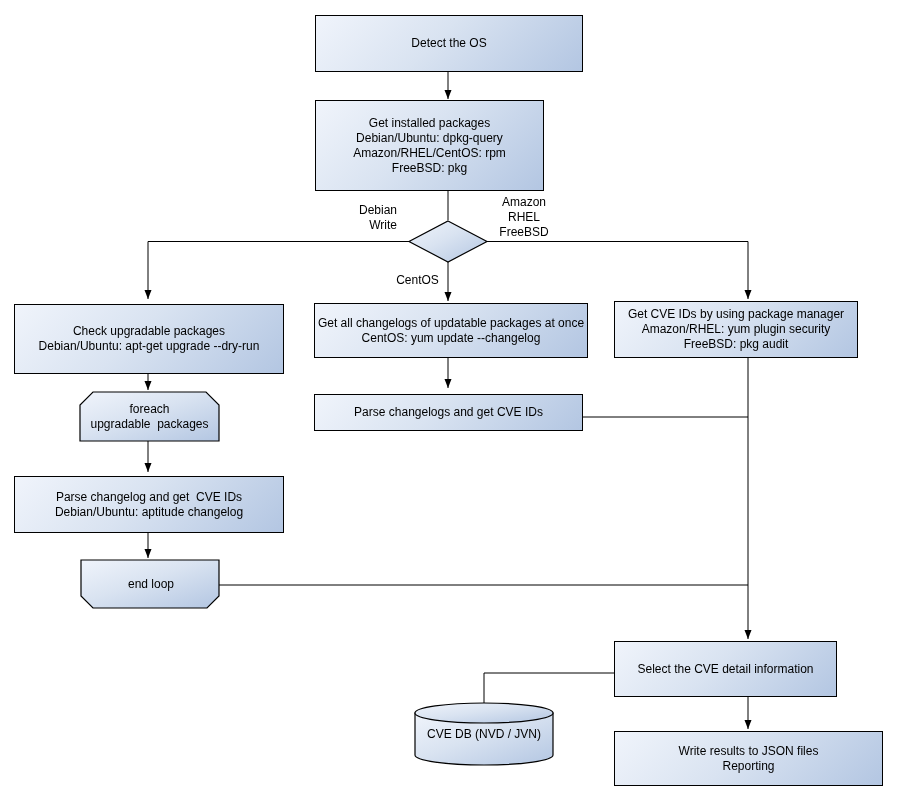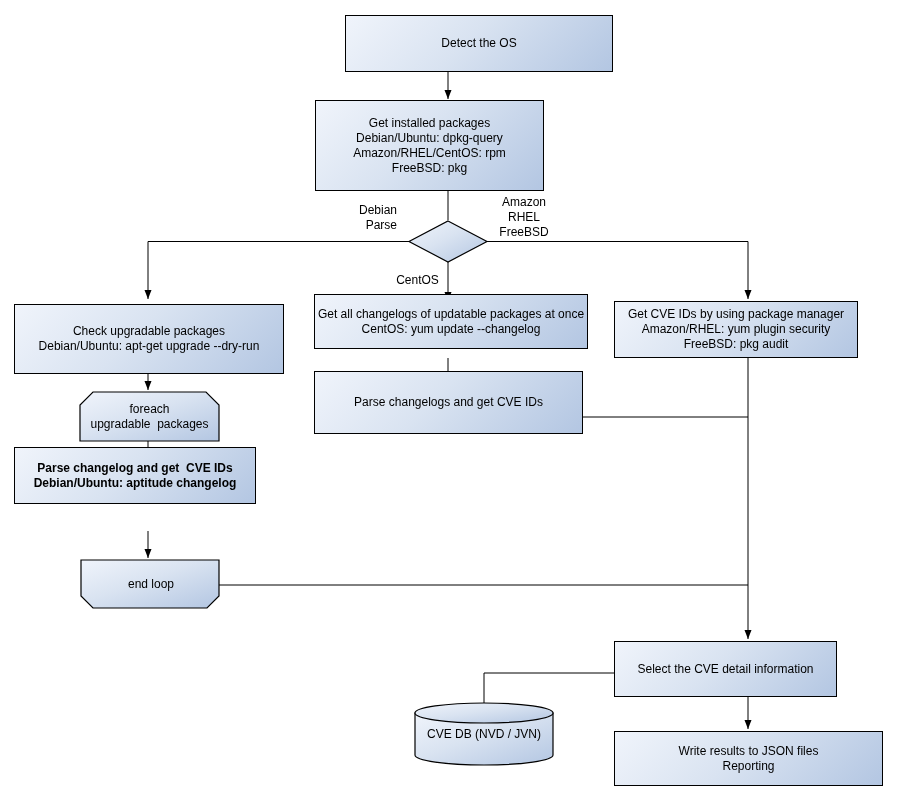--- a/index.html
+++ b/index.html
@@ -78,56 +78,56 @@
 
     <g stroke="#000" stroke-width="1.2" fill="url(#nodegrad)">
       <polygon points="448,221 487,241.5 448,262 409,241.5"></polygon>
       <polygon points="93,392 206,392 219,405 219,441 80,441 80,405"></polygon>
       <polygon points="81,560 219,560 219,596 207,608 93,608 81,596"></polygon>
       <path d="M415,713 V755 a69,10 0 0 0 138,0 V713 Z"></path>
       <ellipse cx="484" cy="713" rx="69" ry="10"></ellipse>
     </g>
   </svg>
 
-  <div class="node" style="left:315px; top:15px;  width:268px; height:57px;margin-left:30px;">Detect the OS</div>
+  <div class="node" style="left:315px; top:15px;  width:268px; height:57px;">Detect the OS</div>
 
   <div class="node" style="left:315px; top:100px; width:229px; height:91px;">Get installed packages
 Debian/Ubuntu: dpkg-query
 Amazon/RHEL/CentOS: rpm
 FreeBSD: pkg</div>
 
   <div class="node" style="left:14px;  top:304px; width:270px; height:70px;">Check upgradable packages
 Debian/Ubuntu: apt-get upgrade --dry-run</div>
 
-  <div class="node" style="left:14px;  top:447px; width:242px; height:57px;font-weight:bold;">Parse changelog and get  CVE IDs
+  <div class="node" style="left:14px;  top:476px; width:270px; height:57px;">Parse changelog and get  CVE IDs
 Debian/Ubuntu: aptitude changelog</div>
 
-  <div class="node" style="left:314px; top:294px; width:274px; height:55px;">Get all changelogs of updatable packages at once
+  <div class="node" style="left:314px; top:303px; width:274px; height:55px;">Get all changelogs of updatable packages at once
 CentOS: yum update --changelog</div>
 
-  <div class="node" style="left:314px; top:371px; width:269px; height:63px;">Parse changelogs and get CVE IDs</div>
+  <div class="node" style="left:314px; top:394px; width:269px; height:37px;">Parse changelogs and get CVE IDs</div>
 
   <div class="node" style="left:614px; top:301px; width:244px; height:57px;">Get CVE IDs by using package manager
 Amazon/RHEL: yum plugin security
 FreeBSD: pkg audit</div>
 
   <div class="node" style="left:614px; top:641px; width:223px; height:56px;">Select the CVE detail information</div>
 
   <div class="node" style="left:614px; top:731px; width:269px; height:55px;">Write results to JSON files
 Reporting</div>
 
   <div class="shape-label" style="left:80px; top:392px; width:139px; height:49px;">foreach
 upgradable  packages</div>
 
   <div class="shape-label" style="left:81px; top:560px; width:140px; height:48px;border-radius:19px;">end loop</div>
 
   <div class="shape-label" style="left:404px; top:726px; width:160px; height:16px;">CVE DB (NVD / JVN)</div>
 
   <div class="edge-label right" style="left:330px; top:203px; width:67px;">Debian
-Parse</div>
+Write</div>
 
   <div class="edge-label center" style="left:489px; top:195px; width:70px;">Amazon
 RHEL
 FreeBSD</div>
 
   <div class="edge-label center" style="left:390px; top:273px; width:55px;">CentOS</div>
 
 </div>
 
 </body></html>

